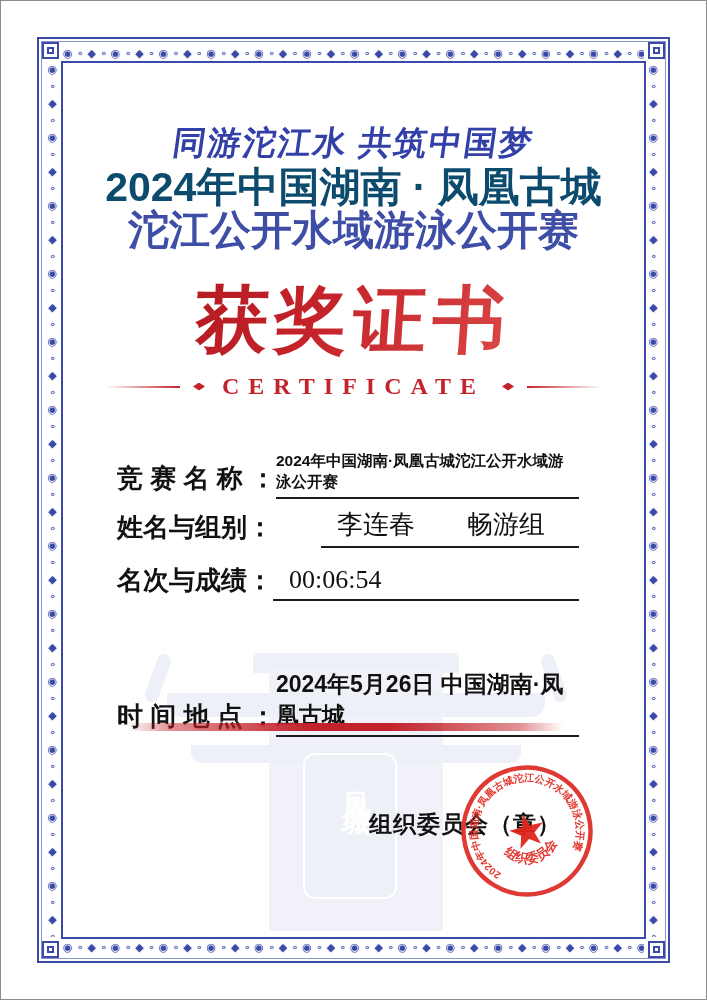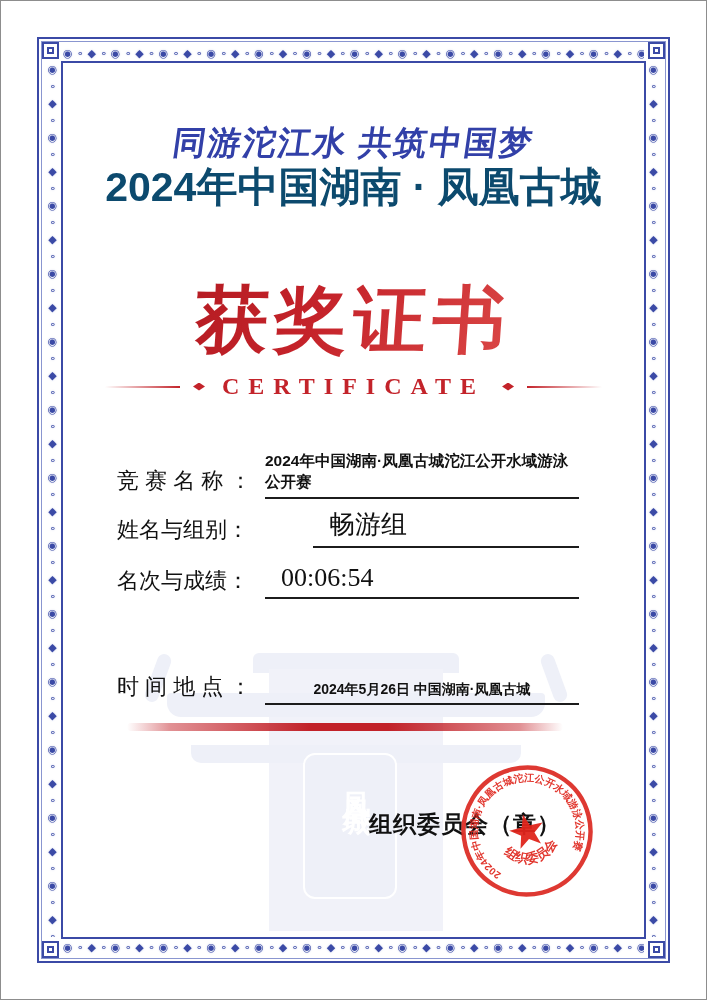--- a/index.html
+++ b/index.html
@@ -64,28 +64,28 @@
   .cert-line{flex:1; height:2px;}
   .cert-line.l{background:linear-gradient(90deg,rgba(195,35,42,0),#c3232a);}
   .cert-line.r{background:linear-gradient(90deg,#c3232a,rgba(195,35,42,0));}
   .cert-diamond{width:12px; height:8px; background:#c3232a;
       clip-path:polygon(0 50%,50% 0,100% 50%,50% 100%);}
   .cert-word{font-family:"Liberation Serif","DejaVu Serif",serif;
       font-size:24px; font-weight:700; letter-spacing:9px; color:#c3232a; padding:0 4px;}
 
   
   .frow{position:absolute; left:116px; width:462px; display:flex; align-items:flex-end;}
-  .frow .lbl{flex:0 0 148px; font-size:22px; font-weight:400; color:#111;
+  .frow .lbl{flex:0 0 148px; font-size:26px; font-weight:700; color:#111;
              white-space:nowrap; padding-bottom:3px;}
   .frow .val{flex:1; border-bottom:2px solid #1c1c1c; min-height:36px;
              display:flex; align-items:flex-end; padding-bottom:4px; box-sizing:border-box;}
   .r1{top:450px;} .r2{top:506px;gap:48px;} .r3{top:562px;justify-content:flex-end;} .r4{top:620px;}
   .val-center{justify-content:center; font-weight:700; color:#111;}
   .r1 .val{font-size:15.5px;}
-  .r4 .val{font-size:14px;margin-top:48px;}
+  .r4 .val{font-size:23px;margin-top:48px;}
   .val-pair{padding-left:16px; font-family:"Liberation Serif","DejaVu Serif",serif;
             font-size:26px; color:#111;}
   .val-pair .v1{display:inline-block; width:130px;}
   .val-pair .v2{display:inline-block;}
 
   
   .divider{position:absolute; top:722px; left:126px; width:436px; height:8px; border-radius:4px;
      background:linear-gradient(90deg,rgba(195,34,41,0) 0%,rgba(195,34,41,.5) 10%,
        #c22229 42%,#c22229 60%,rgba(195,34,41,.5) 90%,rgba(195,34,41,0) 100%);}
   .sig{position:absolute; top:808px; left:368px; font-size:23px; font-weight:700;
@@ -118,39 +118,41 @@
   <div class="strip strip-v strip-right">◉∘◆∘◉∘◆∘◉∘◆∘◉∘◆∘◉∘◆∘◉∘◆∘◉∘◆∘◉∘◆∘◉∘◆∘◉∘◆∘◉∘◆∘◉∘◆∘◉∘◆∘◉∘◆∘◉∘◆∘◉∘◆∘◉∘◆∘◉∘◆∘◉∘◆∘◉∘◆∘◉∘◆∘◉∘◆∘◉∘◆∘◉∘◆∘◉∘◆∘◉∘◆∘◉∘◆∘◉∘◆∘◉∘◆∘◉∘◆∘</div>
   <div class="corner c-tl"></div>
   <div class="corner c-tr"></div>
   <div class="corner c-bl"></div>
   <div class="corner c-br"></div>
 
   <div class="content">
 
     <div class="slogan">同游沱江水 共筑中国梦</div>
     <div class="title1">2024年中国湖南 · 凤凰古城</div>
+    <div class="title2">沱江公开水域游泳公开赛</div>
 
     <div class="award">获奖证书</div>
 
     <div class="cert-row">
       <span class="cert-line l"></span>
       <span class="cert-diamond"></span>
       <span class="cert-word">CERTIFICATE</span>
       <span class="cert-diamond"></span>
       <span class="cert-line r"></span>
     </div>
 
     <div class="frow r1">
       <span class="lbl">竞 赛 名 称 ：</span>
       <span class="val val-center">2024年中国湖南·凤凰古城沱江公开水域游泳公开赛</span>
     </div>
 
     <div class="frow r2">
       <span class="lbl">姓名与组别：</span>
       <span class="val val-pair">
+          <span class="v1">李连春</span>
           <span class="v2">畅游组</span>
         </span>
     </div>
 
     <div class="frow r3">
       <span class="lbl">名次与成绩：</span>
       <span class="val val-pair">
           <span class="v2">00:06:54</span>
         </span>
     </div>

